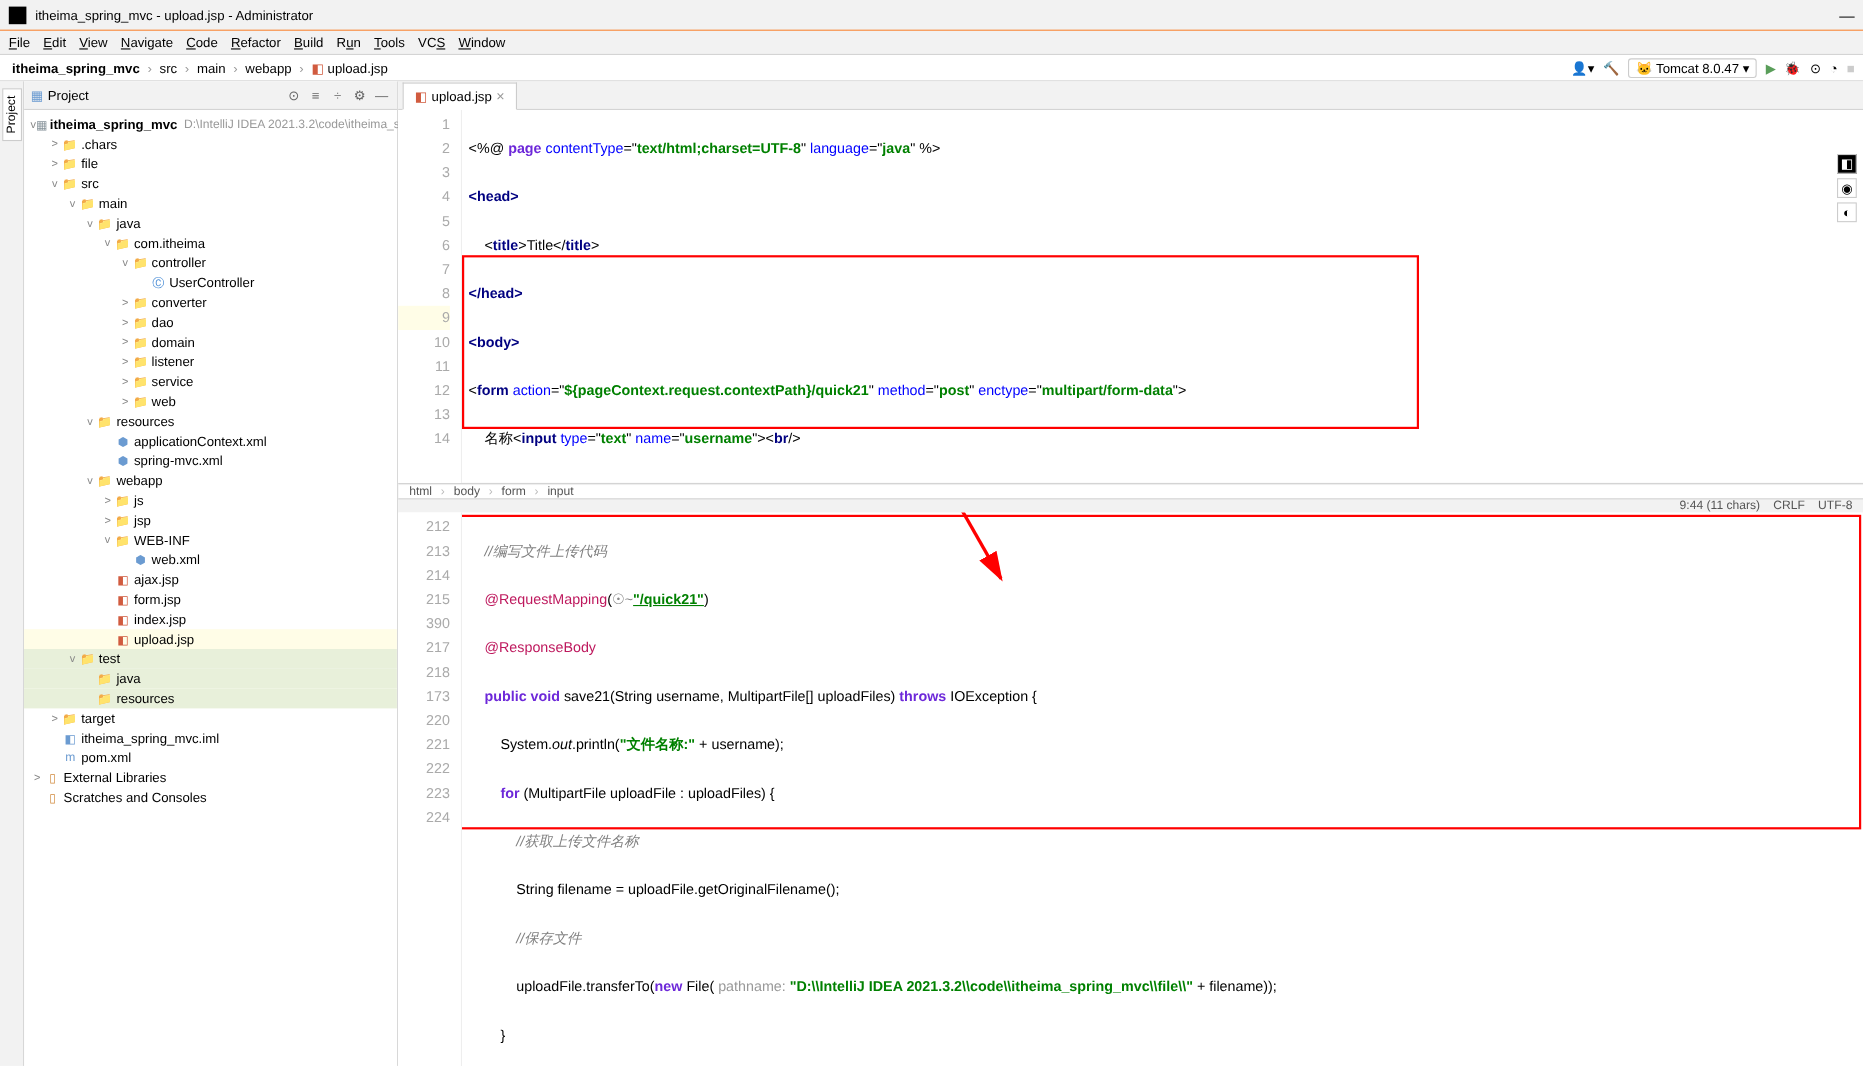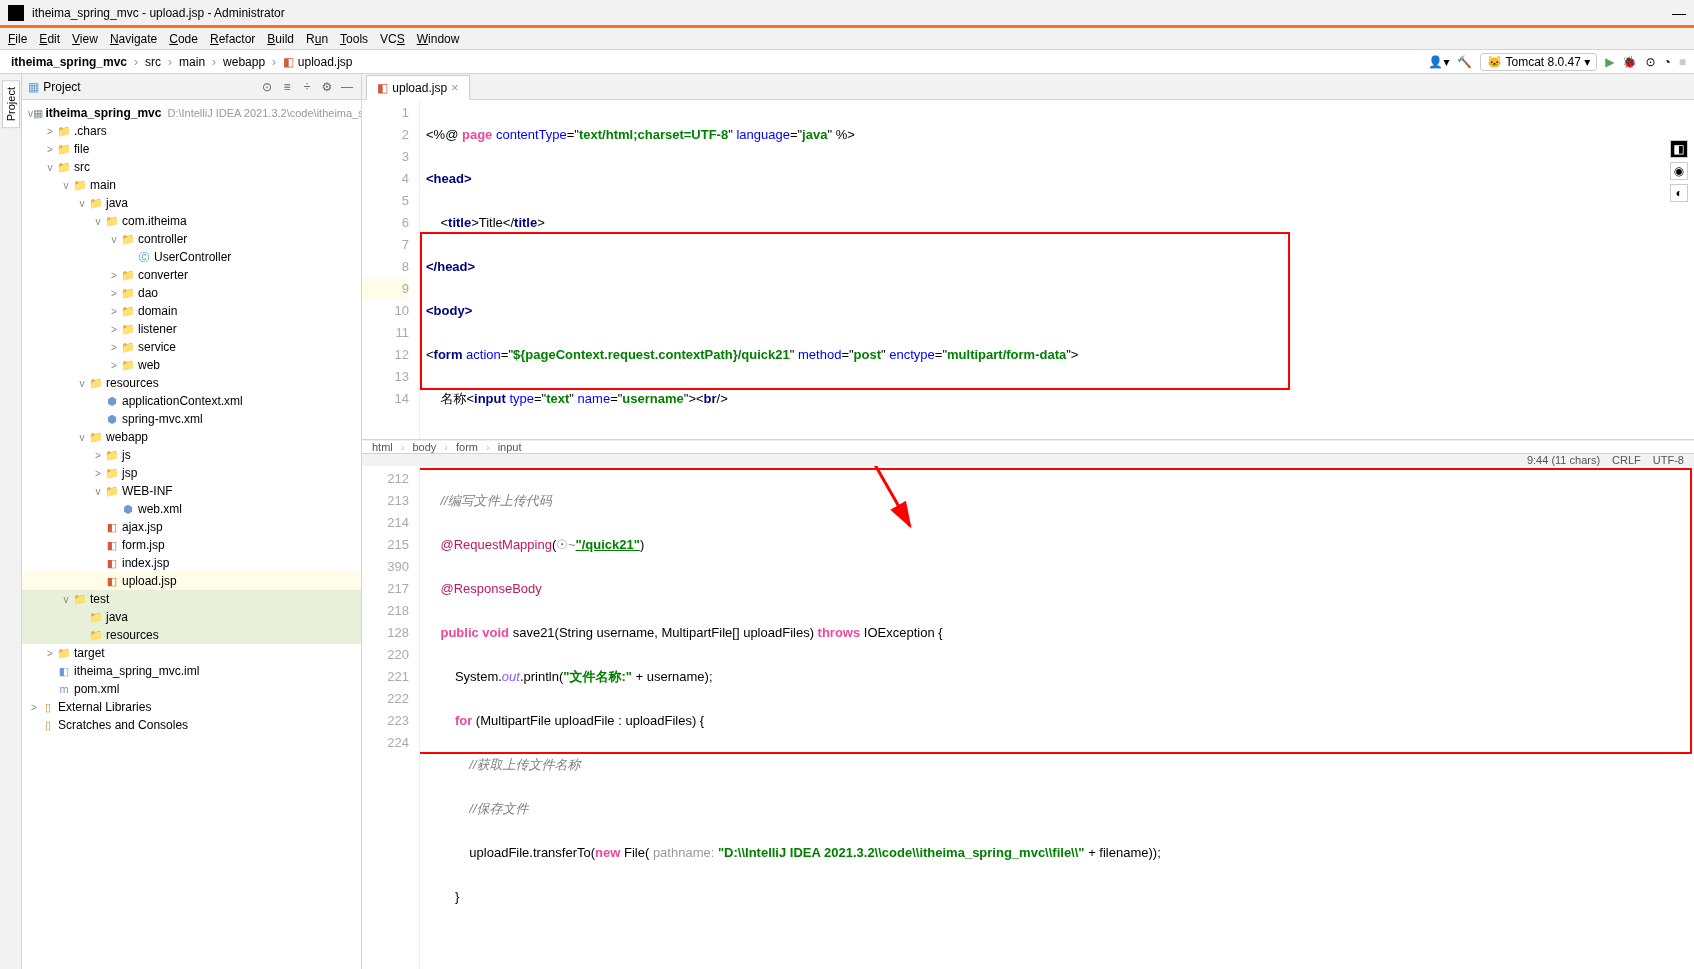--- a/index.html
+++ b/index.html
@@ -1,17 +1,17 @@
 <!DOCTYPE html>
 <html><head>
 <meta charset="utf-8">
 <style>
 * { margin: 0; padding: 0; box-sizing: border-box; font-family: "Segoe UI", Arial, sans-serif; }
 body { background: #fff; font-size: 12px; color: #000; overflow: hidden; }
-.titlebar { height: 28px; background: #f2f2f2; border-bottom: 3px solid #f97316; display: flex; align-items: center; padding: 0 8px; }
+.titlebar { height: 28px; background: #f2f2f2; border-bottom: 1px solid #f97316; display: flex; align-items: center; padding: 0 8px; }
 .titlebar .logo { width: 16px; height: 16px; background: #000; margin-right: 8px; }
 .titlebar .title { flex: 1; font-size: 12px; }
 .titlebar .winbtns { display: flex; gap: 16px; font-size: 14px; }
 .menubar { height: 22px; background: #f2f2f2; border-bottom: 1px solid #d4d4d4; display: flex; align-items: center; padding: 0 4px; gap: 4px; font-size: 12px; }
 .menubar span { padding: 0 4px; cursor: pointer; }
 .menubar span u { text-decoration: underline; }
 .breadcrumbs { height: 24px; background: #fff; border-bottom: 1px solid #d4d4d4; display: flex; align-items: center; padding: 0 8px; font-size: 12px; gap: 4px; }
 .breadcrumbs .sep { color: #999; }
 .breadcrumbs .bc { padding: 0 3px; }
 .breadcrumbs .right { margin-left: auto; display: flex; align-items: center; gap: 8px; }
@@ -44,27 +44,27 @@
 .tab.active { background: #fff; border-bottom: 1px solid #fff; position: relative; top: 1px; }
 .tab .close { color: #999; font-size: 13px; }
 .editor-pane { position: relative; display: flex; font-family: "JetBrains Mono", Consolas, monospace; font-size: 13px; background: #fff; }
 .editor-pane.top { height: 340px; border-bottom: 1px solid #d4d4d4; }
 .editor-pane.bottom { flex: 1; }
 .gutter { width: 58px; background: #fff; border-right: 1px solid #eee; text-align: right; padding-right: 10px; color: #aaa; line-height: 22px; padding-top: 2px; }
 .gutter .ln { height: 22px; }
 .gutter-hl { background: #fffde7; }
 .code { flex: 1; padding: 2px 6px; line-height: 22px; white-space: pre; position: relative; overflow: hidden; }
 .code .line { height: 22px; }
-.kw { color: #ec4899; font-weight: bold; }
+.kw { color: #6d28d9; font-weight: bold; }
 .tag { color: #000080; font-weight: bold; }
 .attr { color: #0000ff; }
 .str { color: #008000; font-weight: bold; }
 .ann { color: #be185d; }
 .cmt { color: #808080; font-style: italic; }
-.fld { color: #8b5cf6; font-style: italic; }
+.fld { color: #000000; font-style: italic; }
 .redbox { position: absolute; border: 2px solid #f00; pointer-events: none; }
 .arrow-svg { position: absolute; pointer-events: none; }
 .breadcrumb-bottom { height: 22px; border-top: 1px solid #eee; display: flex; align-items: center; padding: 0 10px; font-size: 11px; color: #555; gap: 8px; }
 .breadcrumb-bottom .sep { color: #bbb; }
 .statusbar { height: 22px; background: #f2f2f2; border-top: 1px solid #d4d4d4; display: flex; align-items: center; justify-content: flex-end; padding: 0 10px; font-size: 11px; gap: 12px; color: #555; }
 .float-icons { position: absolute; top: 40px; right: 6px; display: flex; flex-direction: column; gap: 4px; }
 .float-icons .fi { width: 18px; height: 18px; border: 1px solid #ccc; background: #fff; font-size: 12px; text-align: center; line-height: 16px; }
 </style>
 </head>
 <body>
@@ -377,35 +377,36 @@
 
     <div class="editor-pane bottom">
       <div class="gutter" id="gutter-bot">
       <div class="ln">212</div>
           <div class="ln">213</div>
           <div class="ln">214</div>
           <div class="ln">215</div>
           <div class="ln">390</div>
           <div class="ln">217</div>
           <div class="ln">218</div>
-          <div class="ln">128</div>
+          <div class="ln">173</div>
           <div class="ln">220</div>
           <div class="ln">221</div>
           <div class="ln">222</div>
           <div class="ln">223</div>
           <div class="ln">224</div>
         </div>
       <div class="code">
 <div class="line"><span class="cmt">    //编写文件上传代码</span></div>
 <div class="line"><span class="ann">    @RequestMapping</span><span>(</span><span style="color:#888">☉~</span><span class="str" style="text-decoration:underline">"/quick21"</span><span>)</span></div>
 <div class="line"><span class="ann">    @ResponseBody</span></div>
 <div class="line"><span class="kw">    public void </span><span>save21</span><span>(String username, MultipartFile[] uploadFiles) </span><span class="kw">throws </span><span>IOException {</span></div>
 <div class="line"><span>        System.</span><span class="fld">out</span><span>.println(</span><span class="str">"文件名称:"</span><span> + username);</span></div>
 <div class="line"><span>        </span><span class="kw">for </span><span>(MultipartFile uploadFile : uploadFiles) {</span></div>
 <div class="line"><span class="cmt">            //获取上传文件名称</span></div>
+<div class="line"><span>            String filename = uploadFile.getOriginalFilename();</span></div>
 <div class="line"><span class="cmt">            //保存文件</span></div>
 <div class="line"><span>            uploadFile.transferTo(</span><span class="kw">new </span><span>File( </span><span style="color:#999">pathname: </span><span class="str">"D:\\IntelliJ IDEA 2021.3.2\\code\\itheima_spring_mvc\\file\\"</span><span> + filename));</span></div>
 <div class="line"><span>        }</span></div>
 
 
         <div class="redbox" style="top:2px; left:-2px; right:2px; height:286px;"></div>
         <svg class="arrow-svg" style="top:-160px; left:360px;" width="200" height="250">
           <defs>
               <marker id="ah" markerWidth="10" markerHeight="10" refX="8" refY="3" orient="auto">
                 <path d="M0,0 L0,6 L9,3 z" fill="#f00"></path>

